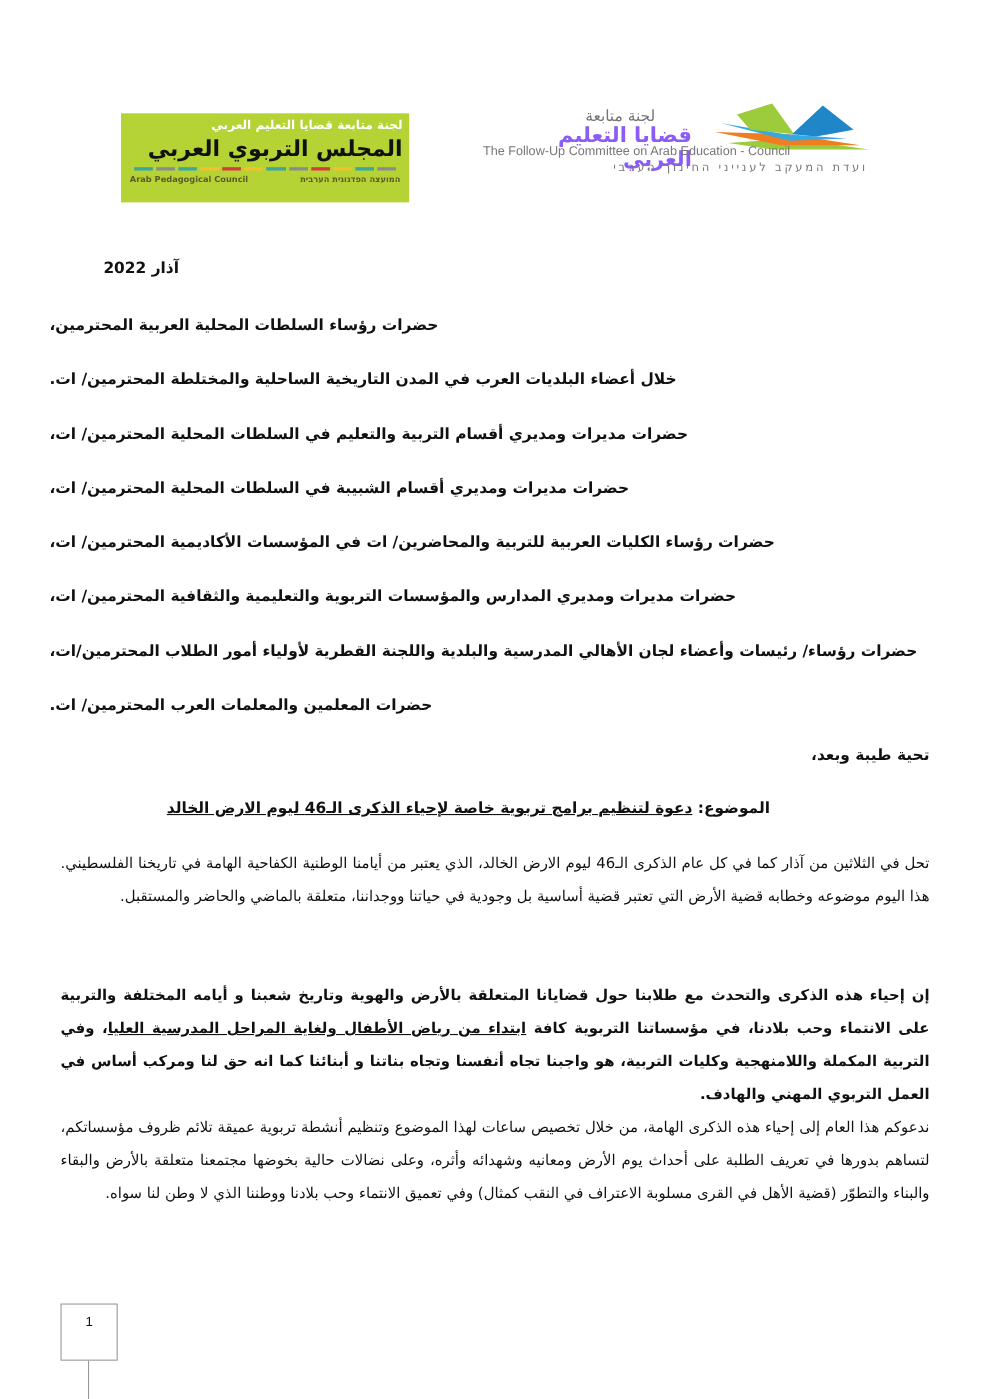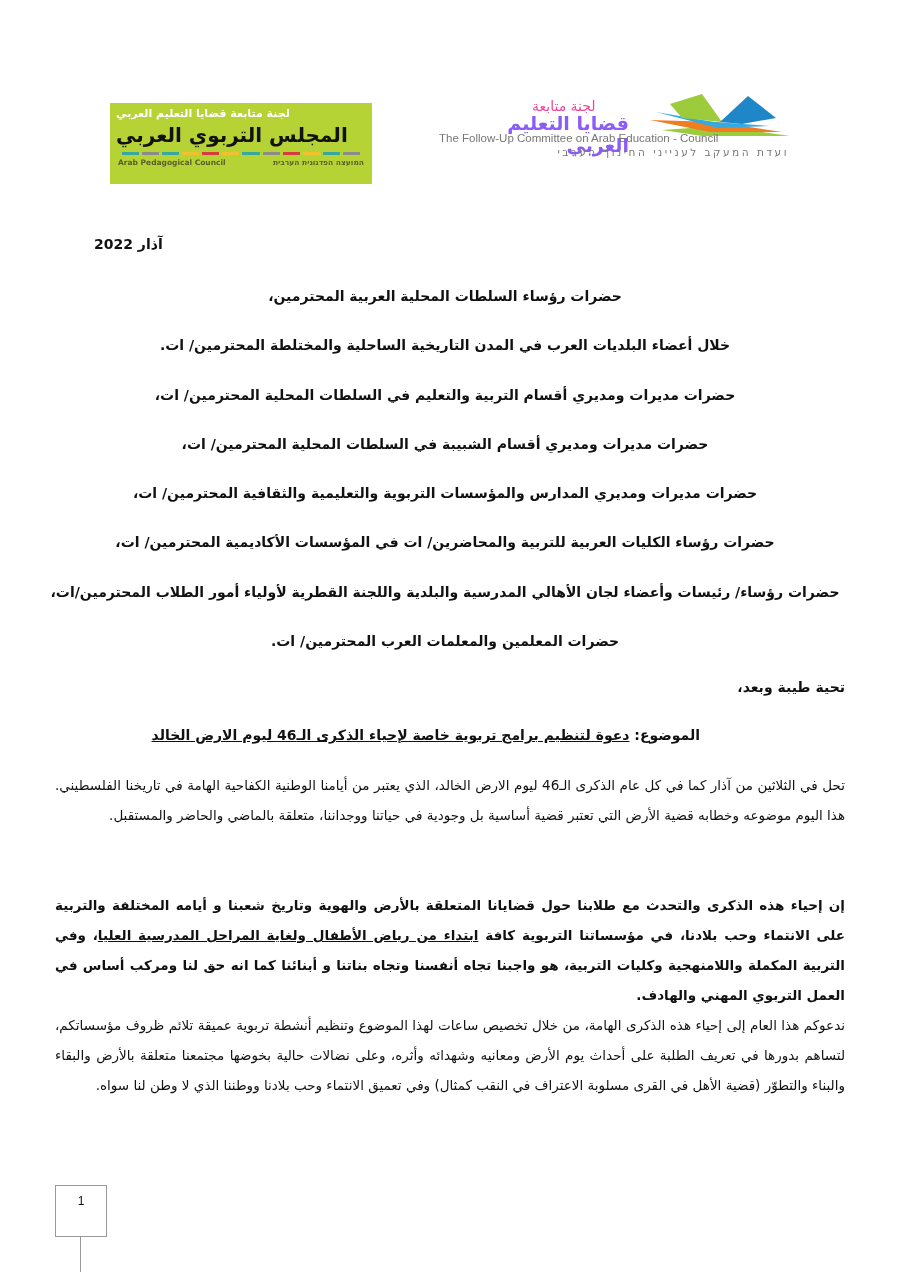--- a/index.html
+++ b/index.html
@@ -1,40 +1,40 @@
 <!DOCTYPE html>
 <html><head>
 <meta charset="utf-8">
 <style>
   html, body { margin: 0; padding: 0; background: #ffffff; }
   body { width: 900px; height: 1272px; position: relative; overflow: hidden;
          font-family: "DejaVu Sans", sans-serif; color: #111; }
 
   
   .logo-apc { position: absolute; left: 110px; top: 103px; width: 262px; height: 81px;
-              background: #b5d334; box-sizing: border-box; padding: 4px 6px 0 6px; text-align: left; }
+              background: #b5d334; box-sizing: border-box; padding: 4px 6px 0 6px; text-align: right; }
   .logo-apc .top { font-size: 11px; color: #ffffff; direction: rtl; line-height: 14px; font-weight: bold; letter-spacing: 0.5px; }
   .logo-apc .mid { font-size: 20px; color: #111; direction: rtl; font-weight: bold; line-height: 28px; }
   .logo-apc .stripes { display: flex; gap: 3px; height: 3px; margin: 3px 6px 3px 6px; }
   .logo-apc .stripes span { flex: 1; }
   .logo-apc .bottom { display: flex; justify-content: space-between; font-size: 7.5px; color: #5c5c2a; font-weight: bold; padding: 0 2px; }
   .logo-apc .bottom .he { direction: rtl; }
 
   .logo-fuc { position: absolute; left: 437px; top: 90px; width: 355px; height: 70px; }
   .logo-fuc .book { position: absolute; right: 0; top: 2px; width: 150px; height: 46px; }
-  .logo-fuc .ar1 { position: absolute; left: 95px; top: 8px; font-size: 14px; color: #ec4899; direction: rtl; }
+  .logo-fuc .ar1 { position: absolute; left: 95px; top: 8px; font-size: 14px; color: #737373; direction: rtl; }
   .logo-fuc .ar2 { position: absolute; left: 2px; top: 22px; width: 190px; text-align: right; font-size: 19px; color: #8b5cf6; font-weight: bold; direction: rtl; }
   .logo-fuc .en { position: absolute; left: 2px; top: 42px; font-size: 11.5px; color: #777; white-space: nowrap; font-family: "Liberation Sans", sans-serif; }
   .logo-fuc .he { position: absolute; left: 2px; top: 56px; width: 350px; font-size: 10.5px; color: #777; direction: rtl; letter-spacing: 2.5px; white-space: nowrap; text-align: justify; }
 
   
   .date { position: absolute; left: 55px; top: 236px; font-size: 14px; font-weight: bold; direction: rtl; margin-left: 39px; }
 
   
-  .salutations { position: absolute; right: 55px; top: 285px; width: 800px; direction: rtl; text-align: center; }
+  .salutations { position: absolute; right: 55px; top: 285px; width: 800px; direction: rtl; text-align: left; }
   .salutations .line { font-size: 14px; font-weight: bold; height: 49.3px; line-height: 22px; }
 
   .greeting { position: absolute; right: 55px; top: 679px; direction: rtl; font-size: 14px; font-weight: bold; }
 
   .subject { position: absolute; right: 200px; top: 727px; direction: rtl; font-size: 14px; font-weight: bold; white-space: nowrap; margin-left: 28px; }
   .subject .u { text-decoration: underline; }
 
   .para { position: absolute; left: 55px; width: 790px; direction: rtl; text-align: justify; font-size: 13.5px; line-height: 30px; }
   .p1 { top: 770px; font-weight: normal; }
   .p2 { top: 890px; font-weight: bold; }
@@ -86,22 +86,22 @@
   <div class="he">ועדת המעקב לענייני החינוך הערבי</div>
 </div>
 
 <div class="date">آذار 2022</div>
 
 <div class="salutations">
   <div class="line">حضرات رؤساء السلطات المحلية العربية المحترمين،</div>
   <div class="line">خلال أعضاء البلديات العرب في المدن التاريخية الساحلية والمختلطة المحترمين/ ات.</div>
   <div class="line">حضرات مديرات ومديري أقسام التربية والتعليم في السلطات المحلية المحترمين/ ات،</div>
   <div class="line">حضرات مديرات ومديري أقسام الشبيبة في السلطات المحلية المحترمين/ ات،</div>
+  <div class="line">حضرات رؤساء الكليات العربية للتربية والمحاضرين/ ات في المؤسسات الأكاديمية المحترمين/ ات،</div>
   <div class="line">حضرات مديرات ومديري المدارس والمؤسسات التربوية والتعليمية والثقافية المحترمين/ ات،</div>
-  <div class="line">حضرات رؤساء الكليات العربية للتربية والمحاضرين/ ات في المؤسسات الأكاديمية المحترمين/ ات،</div>
   <div class="line">حضرات رؤساء/ رئيسات وأعضاء لجان الأهالي المدرسية والبلدية واللجنة القطرية لأولياء أمور الطلاب المحترمين/ات،</div>
   <div class="line">حضرات المعلمين والمعلمات العرب المحترمين/ ات.</div>
 </div>
 
 <div class="greeting">تحية طيبة وبعد،</div>
 
 <div class="subject">
   <span>الموضوع: </span><span class="u">دعوة لتنظيم برامج تربوية خاصة لإحياء الذكرى الـ46 ليوم الارض الخالد</span>
 </div>
 

